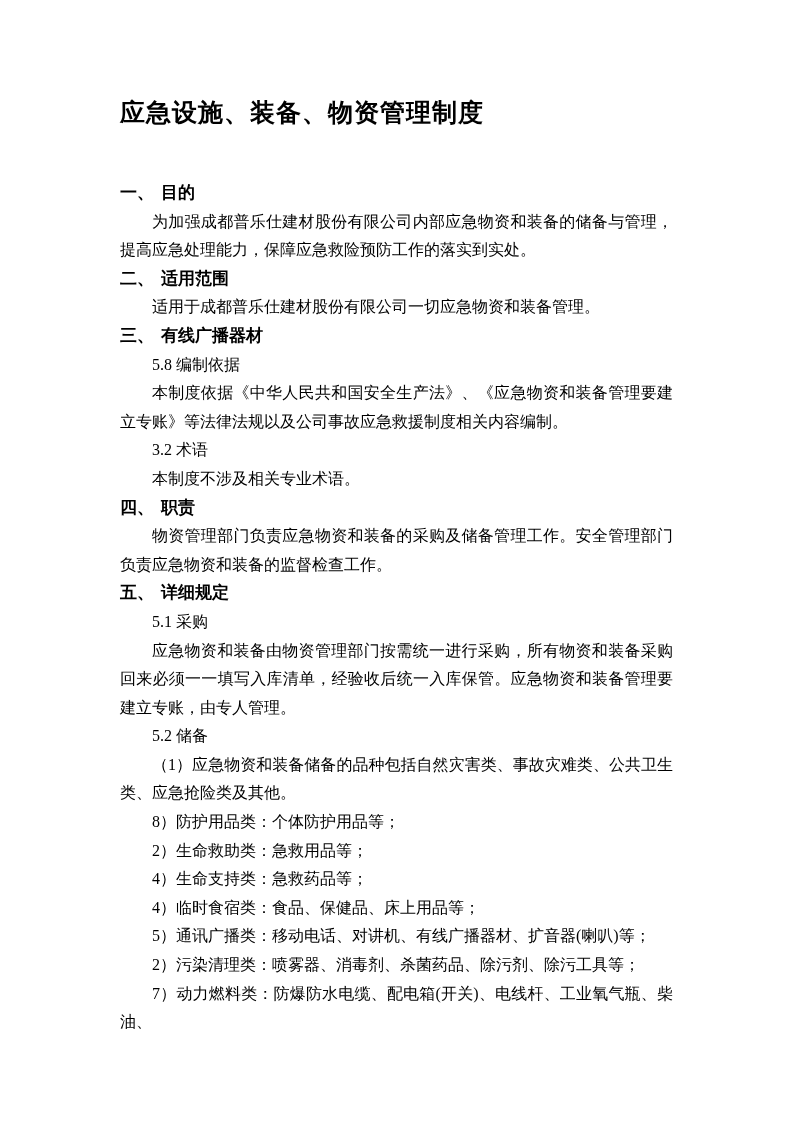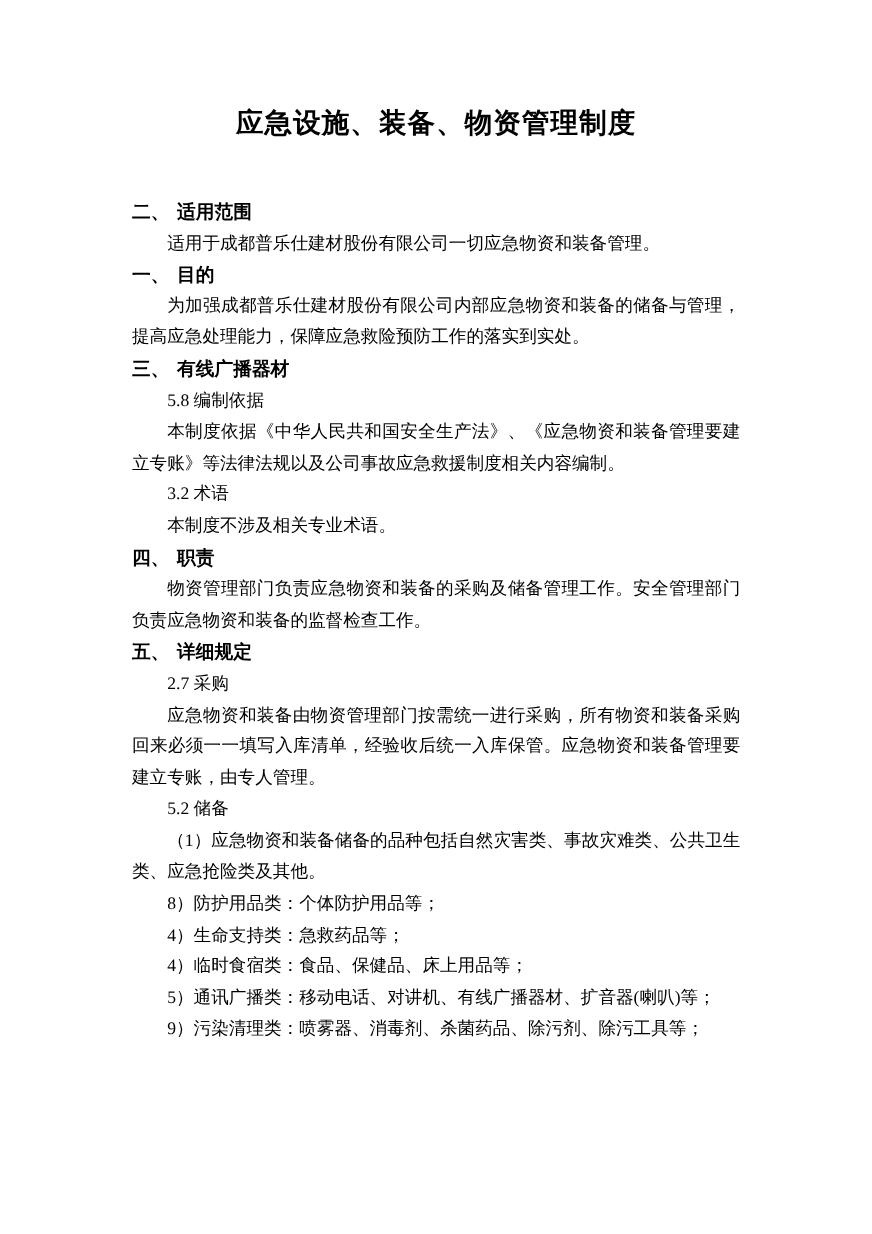--- a/index.html
+++ b/index.html
@@ -14,21 +14,21 @@
     background: #ffffff;
     color: #000000;
     overflow: hidden;
     font-family: "Liberation Serif", "DejaVu Serif", serif;
   }
   .content {
     padding: 95px 120px 0 120px;
   }
   .doc-title {
     margin: 0 0 50px 0;
-    text-align: center;
+    text-align: left;
     font-family: "Liberation Sans", "DejaVu Sans", sans-serif;
     font-weight: 700;
     font-size: 25px;
     line-height: 34px;
     letter-spacing: 1px;
   }
   .section { margin: 0; }
   .heading {
     margin: 0;
     font-family: "Liberation Sans", "DejaVu Sans", sans-serif;
@@ -48,49 +48,51 @@
 </style>
 </head>
 <body>
 
 <div class="page">
   <div class="content">
 
     <h1 class="doc-title">应急设施、装备、物资管理制度</h1>
 
     <div class="section">
-      <h2 class="heading"><span class="num">二、</span><span>适用范围</span></h2>
-      <p class="para">适用于成都普乐仕建材股份有限公司一切应急物资和装备管理。</p>
+      <h2 class="heading"><span class="num">一、</span><span>目的</span></h2>
+      <p class="para">为加强成都普乐仕建材股份有限公司内部应急物资和装备的储备与管理，提高应急处理能力，保障应急救险预防工作的落实到实处。</p>
     </div>
 
     <div class="section">
-      <h2 class="heading"><span class="num">一、</span><span>目的</span></h2>
-      <p class="para">为加强成都普乐仕建材股份有限公司内部应急物资和装备的储备与管理，提高应急处理能力，保障应急救险预防工作的落实到实处。</p>
+      <h2 class="heading"><span class="num">二、</span><span>适用范围</span></h2>
+      <p class="para">适用于成都普乐仕建材股份有限公司一切应急物资和装备管理。</p>
     </div>
 
     <div class="section">
       <h2 class="heading"><span class="num">三、</span><span>有线广播器材</span></h2>
       <p class="para">5.8 编制依据</p>
       <p class="para">本制度依据《中华人民共和国安全生产法》、《应急物资和装备管理要建立专账》等法律法规以及公司事故应急救援制度相关内容编制。</p>
       <p class="para">3.2 术语</p>
       <p class="para">本制度不涉及相关专业术语。</p>
     </div>
 
     <div class="section">
       <h2 class="heading"><span class="num">四、</span><span>职责</span></h2>
       <p class="para">物资管理部门负责应急物资和装备的采购及储备管理工作。安全管理部门负责应急物资和装备的监督检查工作。</p>
     </div>
 
     <div class="section">
       <h2 class="heading"><span class="num">五、</span><span>详细规定</span></h2>
-      <p class="para">2.7 采购</p>
+      <p class="para">5.1 采购</p>
       <p class="para">应急物资和装备由物资管理部门按需统一进行采购，所有物资和装备采购回来必须一一填写入库清单，经验收后统一入库保管。应急物资和装备管理要建立专账，由专人管理。</p>
       <p class="para">5.2 储备</p>
       <p class="para">（1）应急物资和装备储备的品种包括自然灾害类、事故灾难类、公共卫生类、应急抢险类及其他。</p>
       <p class="para">8）防护用品类：个体防护用品等；</p>
+      <p class="para">2）生命救助类：急救用品等；</p>
       <p class="para">4）生命支持类：急救药品等；</p>
       <p class="para">4）临时食宿类：食品、保健品、床上用品等；</p>
       <p class="para">5）通讯广播类：移动电话、对讲机、有线广播器材、扩音器(喇叭)等；</p>
-      <p class="para">9）污染清理类：喷雾器、消毒剂、杀菌药品、除污剂、除污工具等；</p>
+      <p class="para">2）污染清理类：喷雾器、消毒剂、杀菌药品、除污剂、除污工具等；</p>
+      <p class="para">7）动力燃料类：防爆防水电缆、配电箱(开关)、电线杆、工业氧气瓶、柴 油、</p>
     </div>
 
   </div>
 </div>
 
 </body></html>

